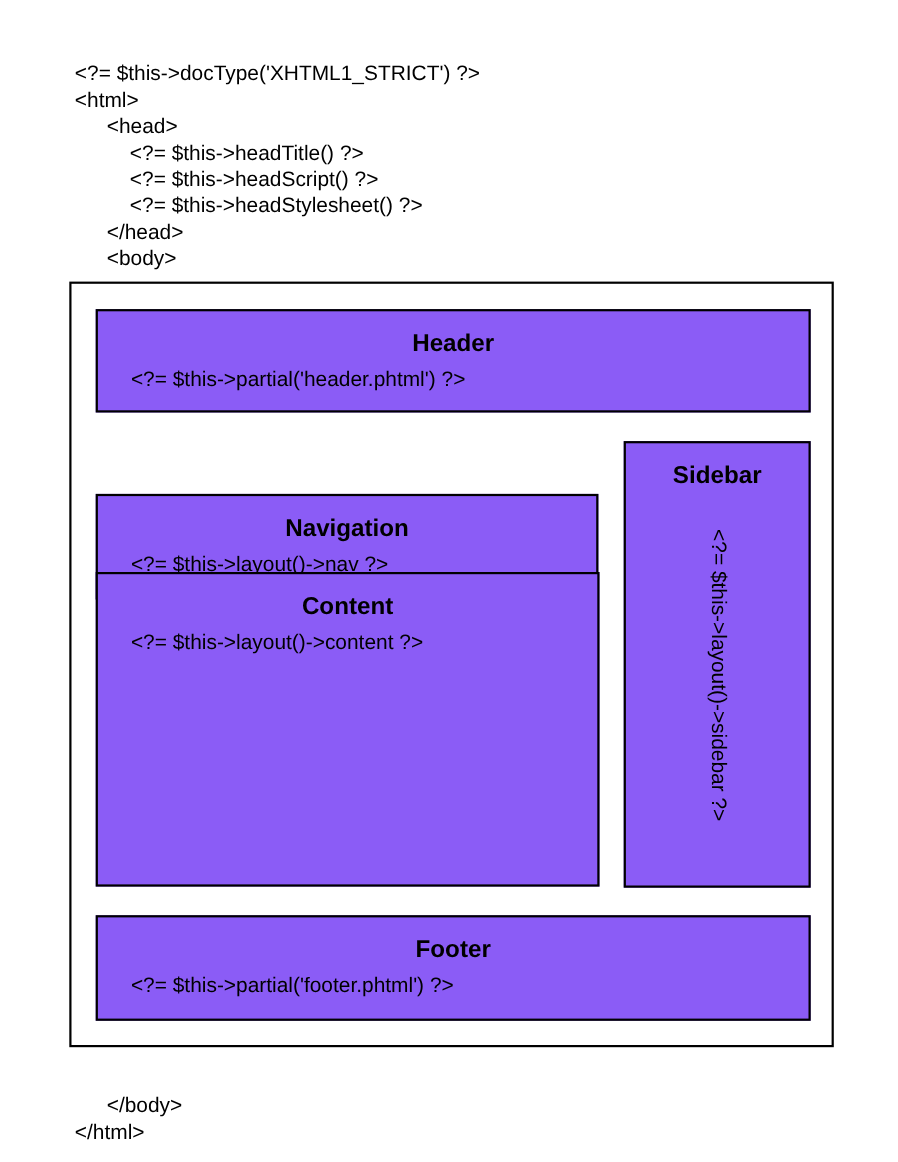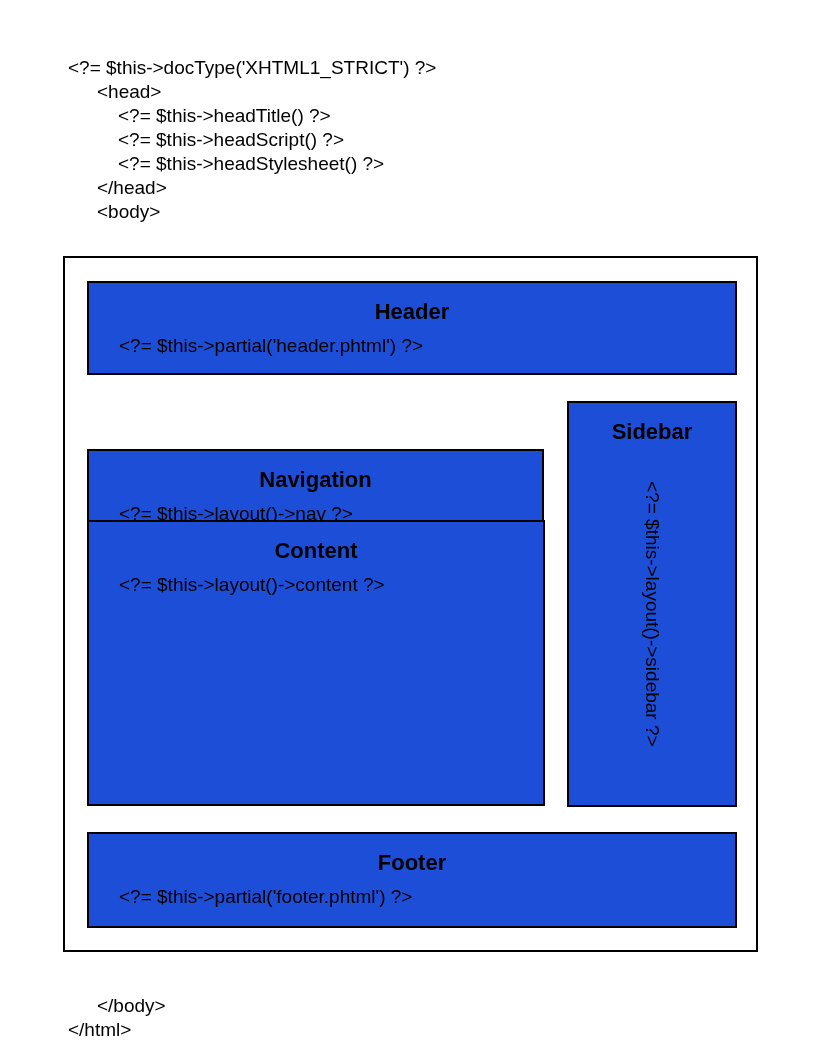--- a/index.html
+++ b/index.html
@@ -34,21 +34,21 @@
     top: 256px;
     width: 695px;
     height: 696px;
     border: 2px solid #000000;
     box-sizing: border-box;
   }
   .layout-box {
     position: absolute;
     border: 2px solid #000000;
     box-sizing: border-box;
-    background: #1d4ed8;
+    background: #8b5cf6;
   }
   .box-header  { left: 22px;  top: 23px;  width: 650px; height: 94px; }
   .box-nav     { left: 22px;  top: 143px; width: 457px; height: 96px; margin-top: 48px; }
   .box-sidebar { left: 502px; top: 143px; width: 170px; height: 406px;
                  display: flex; flex-direction: column; align-items: center; gap: 29px; }
   .box-content { left: 22px;  top: 262px; width: 458px; height: 286px; }
   .box-footer  { left: 22px;  top: 574px; width: 650px; height: 96px; }
 
   .box-title {
     text-align: center;
@@ -73,20 +73,21 @@
     white-space: nowrap;
   }
 </style>
 </head>
 <body>
 
 <div class="page">
 
   <div class="code-block code-top">
     <div class="ind0">&lt;?= $this-&gt;docType('XHTML1_STRICT') ?&gt;</div>
+    <div class="ind0">&lt;html&gt;</div>
     <div class="ind1">&lt;head&gt;</div>
     <div class="ind2">&lt;?= $this-&gt;headTitle() ?&gt;</div>
     <div class="ind2">&lt;?= $this-&gt;headScript() ?&gt;</div>
     <div class="ind2">&lt;?= $this-&gt;headStylesheet() ?&gt;</div>
     <div class="ind1">&lt;/head&gt;</div>
     <div class="ind1">&lt;body&gt;</div>
   </div>
 
   <div class="outer-box">
 

